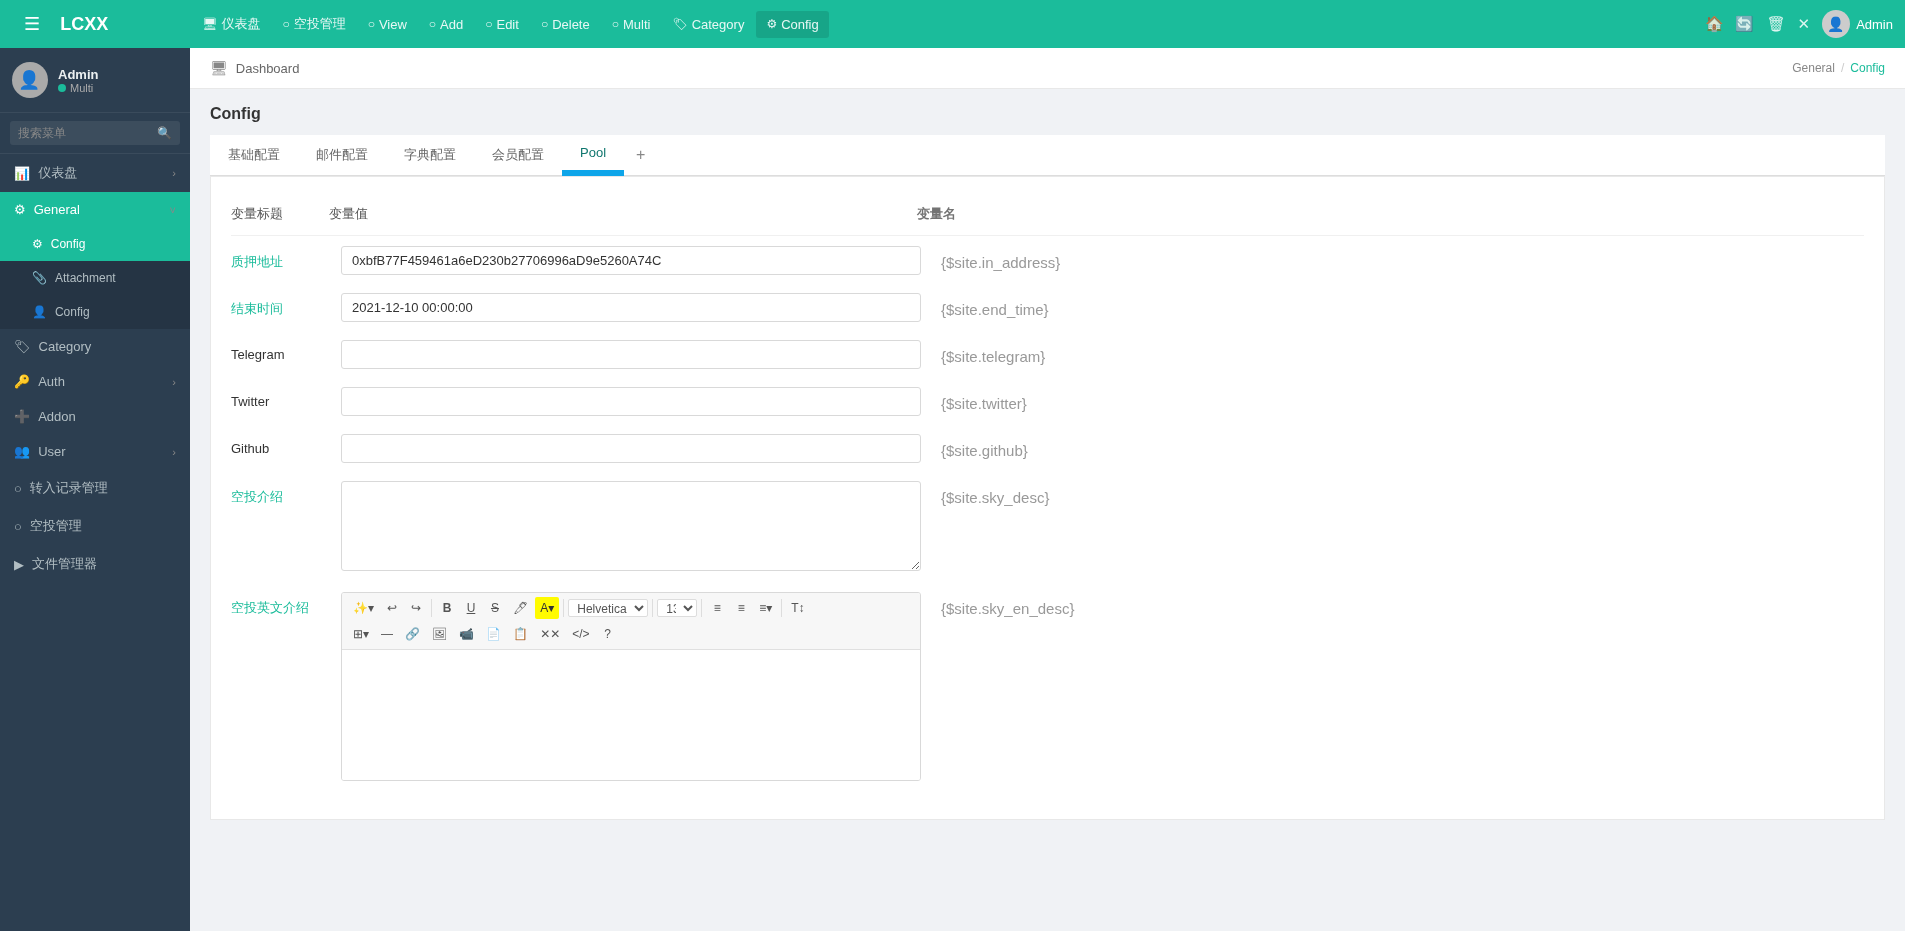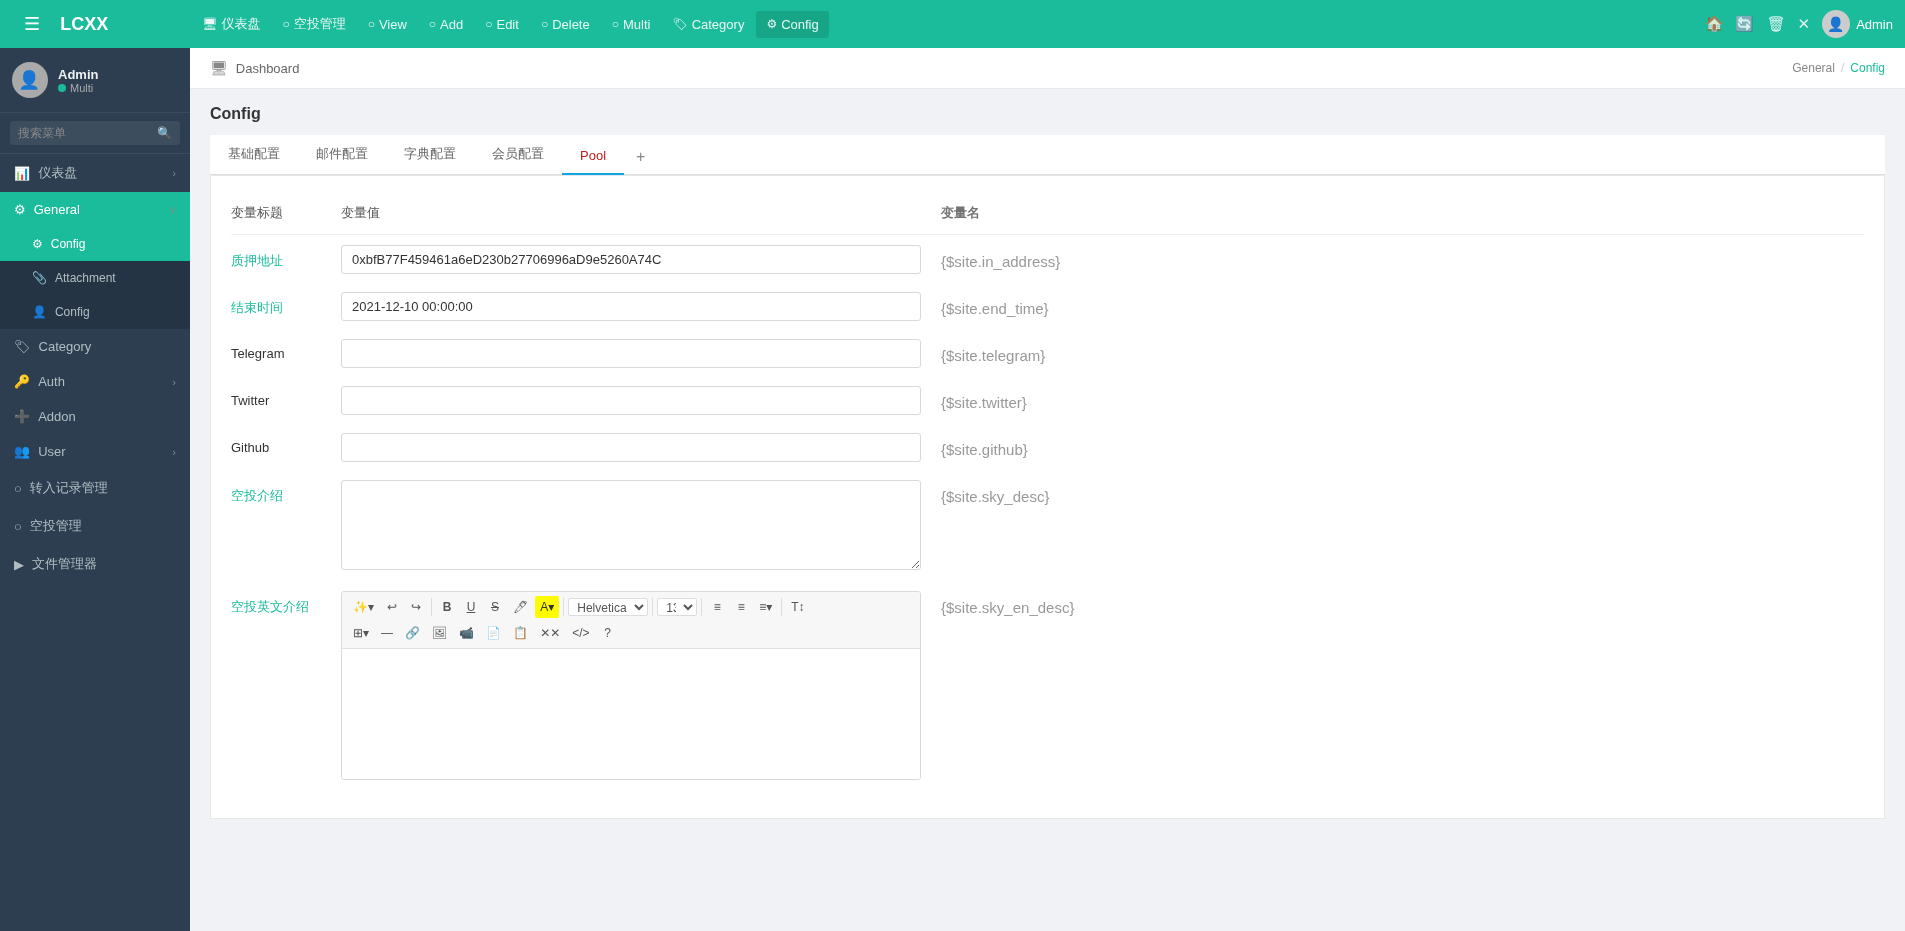--- a/index.html
+++ b/index.html
@@ -185,36 +185,36 @@
     }
     .content-header {
       margin-bottom: 12px;
     }
     .content-title { font-size: 16px; font-weight: bold; color: #333; }
     .content-subtitle { font-size: 12px; color: #999; margin-top: 2px; }
 
     
     .tabs {
       display: flex;
-      align-items: flex-end;
+      align-items: center;
       border-bottom: 1px solid #ddd;
       margin-bottom: 0;
       background: #fff;
     }
     .tab {
       padding: 10px 18px;
       cursor: pointer;
       font-size: 13px;
       color: #666;
       border-bottom: 2px solid transparent;
       margin-bottom: -1px;
     }
     .tab.active {
-      color: #b91c1c;
-      border-bottom: 2px solid #0ea5e9;
+      color: #0f766e;
+      border-bottom: 6px solid #0ea5e9;
       font-weight: 500;
     }
     .tab-add {
       padding: 8px 12px;
       cursor: pointer;
       color: #888;
       font-size: 16px;
     }
 
     
@@ -262,21 +262,21 @@
       min-height: 90px;
     }
     .form-varname {
       min-width: 200px;
       color: #999;
       font-size: 15px;
       padding-top: 8px;
     }
     .form-header-row {
       display: flex;
-      gap: 20px;
+      gap: 8px;
       padding: 8px 0 12px 0;
       border-bottom: 1px solid #f0f0f0;
       margin-bottom: 10px;
     }
     .form-header-label { min-width: 90px; max-width: 120px; color: #555; font-size: 13px; font-weight: 500; }
     .form-header-value { flex: 1; max-width: 580px; color: #555; font-size: 13px; font-weight: 500; }
     .form-header-varname { min-width: 200px; color: #737373; font-size: 13px; font-weight: 700; }
 
     
     .rich-editor {

